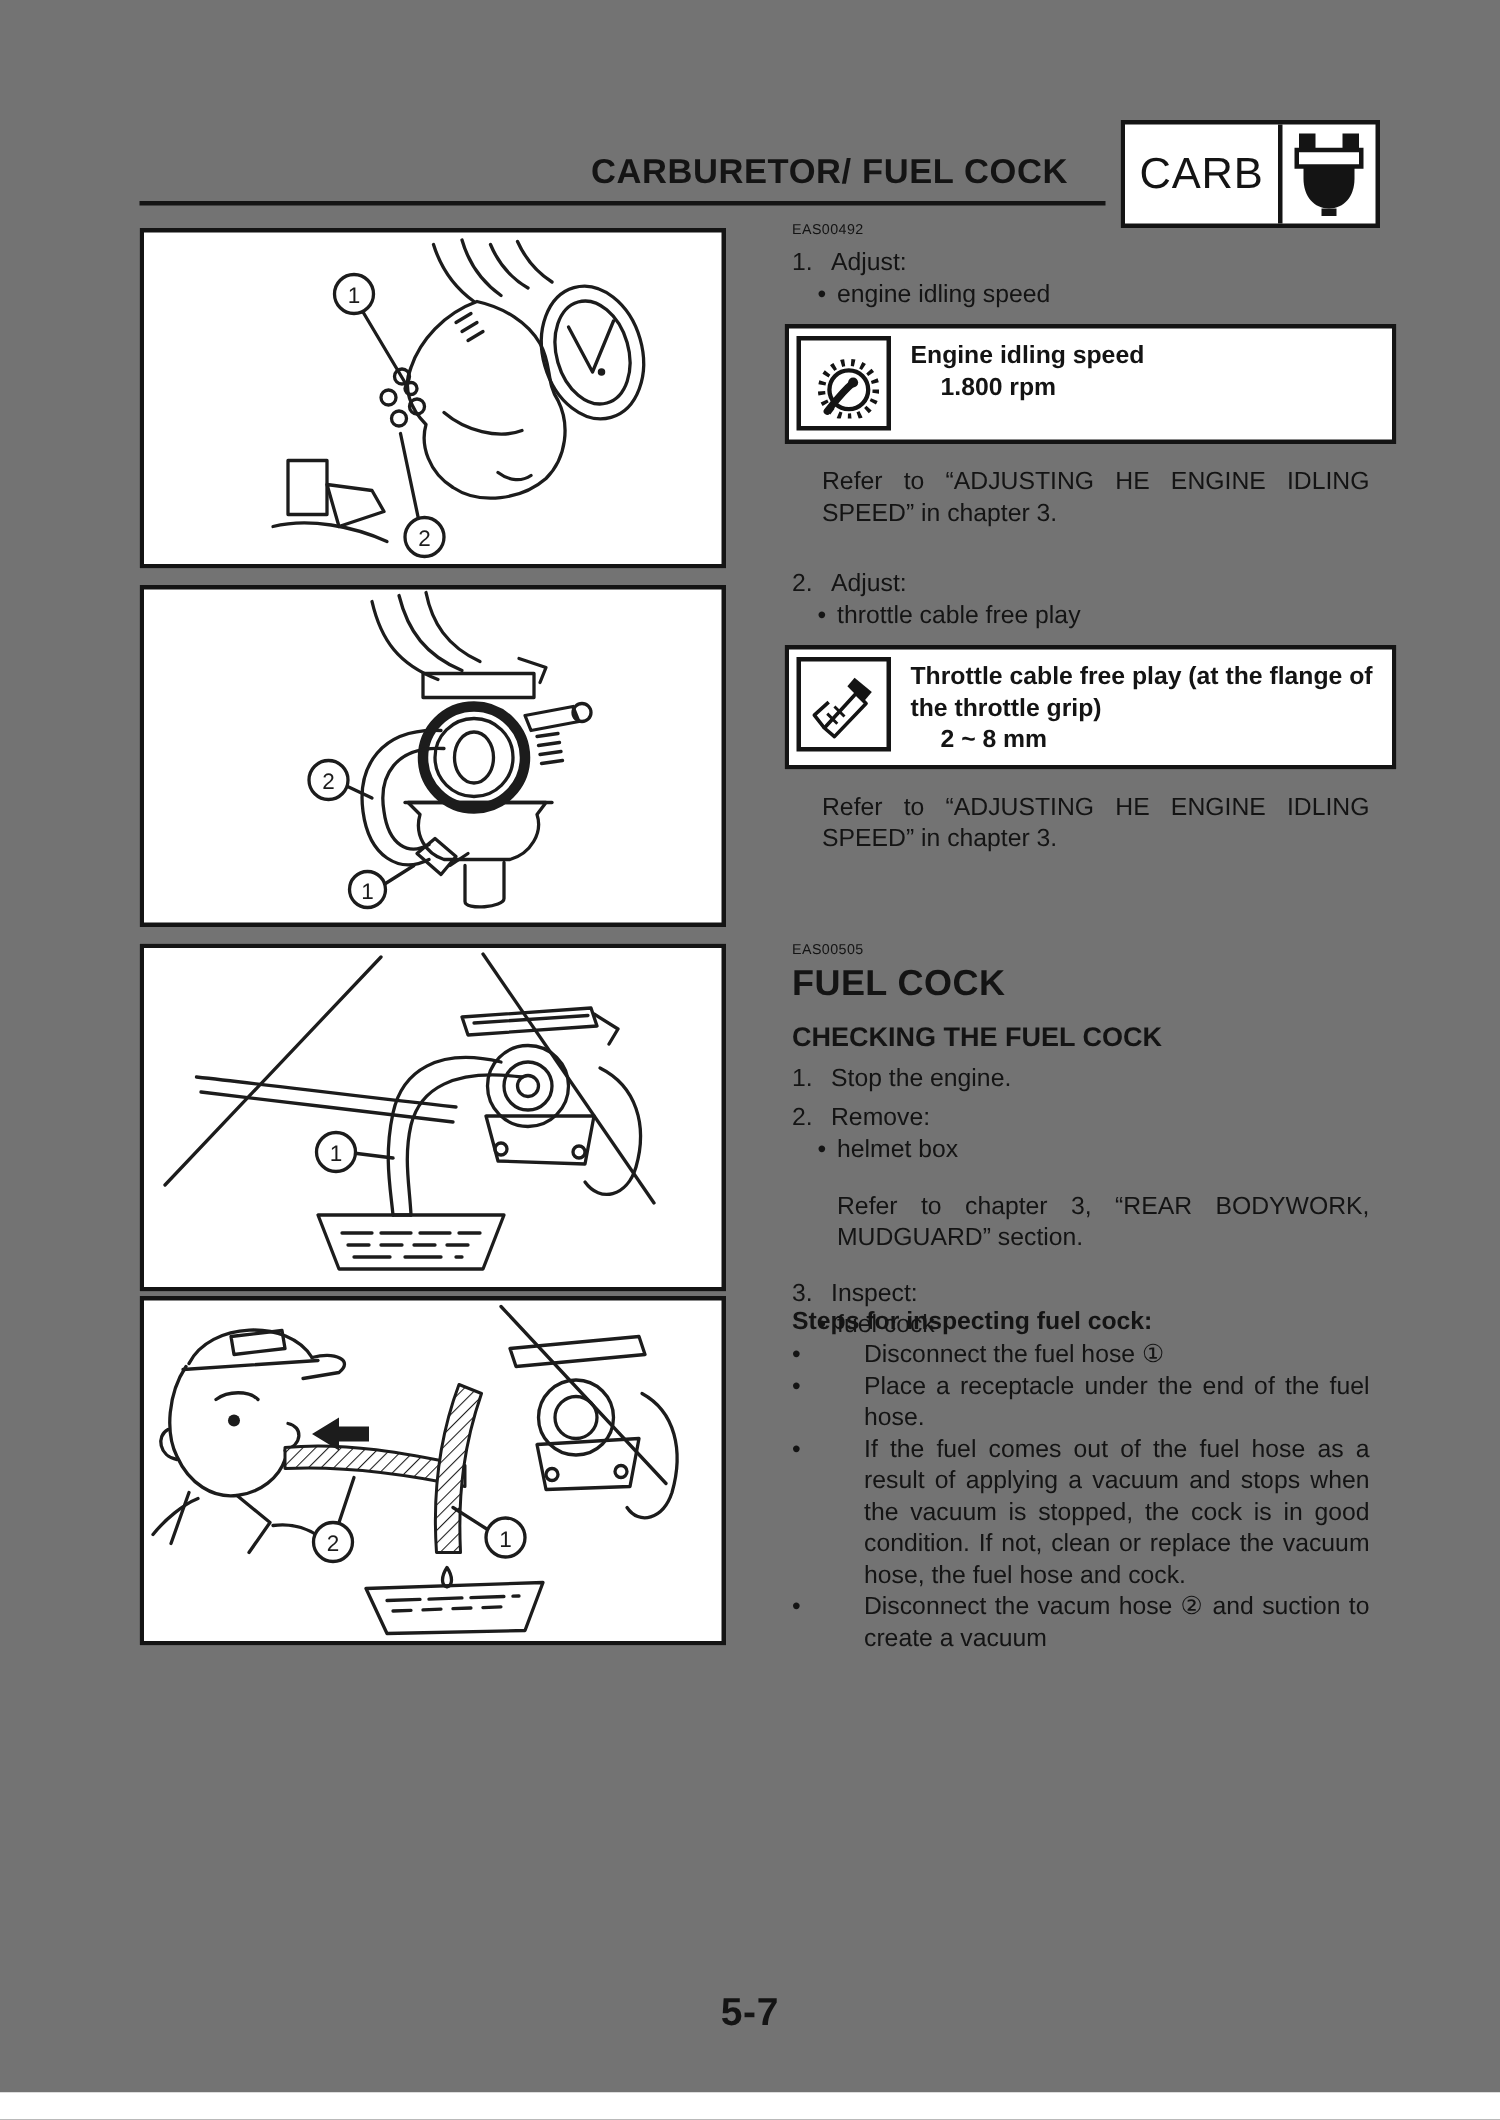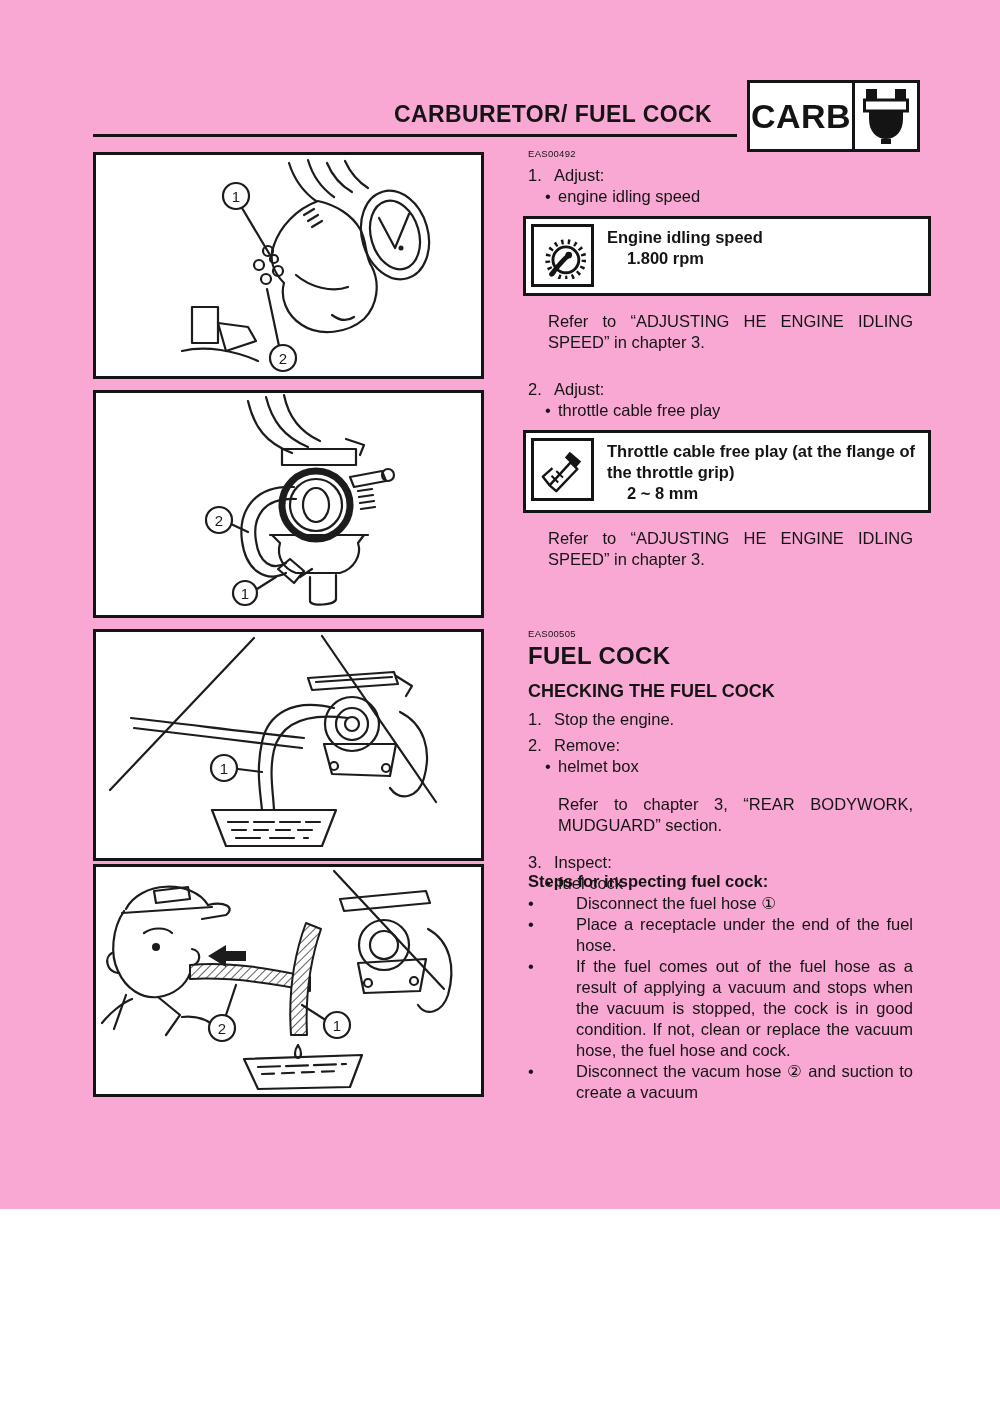--- a/index.html
+++ b/index.html
@@ -1,26 +1,26 @@
 <!DOCTYPE html>
 <html><head>
 <meta charset="utf-8">
 <style>
   html,body{margin:0;padding:0;background:#ffffff;}
-  .page{position:relative;width:1000px;height:1209px;background:#f9a8d4;
+  .page{position:relative;width:1000px;height:1395px;background:#737373;
         font-family:"Liberation Sans","DejaVu Sans",sans-serif;color:#141414;overflow:hidden;}
 
   
   .title{position:absolute;top:101px;left:0;width:712px;text-align:right;
          font-size:23px;font-weight:bold;letter-spacing:.4px;white-space:nowrap;}
   .title-rule{position:absolute;top:134px;left:93px;width:644px;height:3px;background:#141414;}
   .badge{position:absolute;top:80px;left:747px;width:167px;height:66px;
          border:3px solid #141414;display:flex;background:#fff;}
   .badge-label{flex:1;border-right:3px solid #141414;display:flex;align-items:center;
-         justify-content:center;font-size:34px;font-weight:bold;letter-spacing:.5px;}
+         justify-content:center;font-size:29px;font-weight:normal;letter-spacing:.5px;}
   .badge-icon{width:62px;display:flex;align-items:center;justify-content:center;}
 
   
   .fig{position:absolute;left:93px;width:385px;border:3px solid #141414;background:#fff;margin:0;}
   .fig svg{display:block;width:100%;height:100%;}
   #fig1{top:152px;height:221px;}
   #fig2{top:390px;height:222px;}
   #fig3{top:629px;height:226px;}
   #fig4{top:864px;height:227px;}
   .art{stroke:#1c1c1c;stroke-width:2.2;fill:none;stroke-linecap:round;stroke-linejoin:round;}

